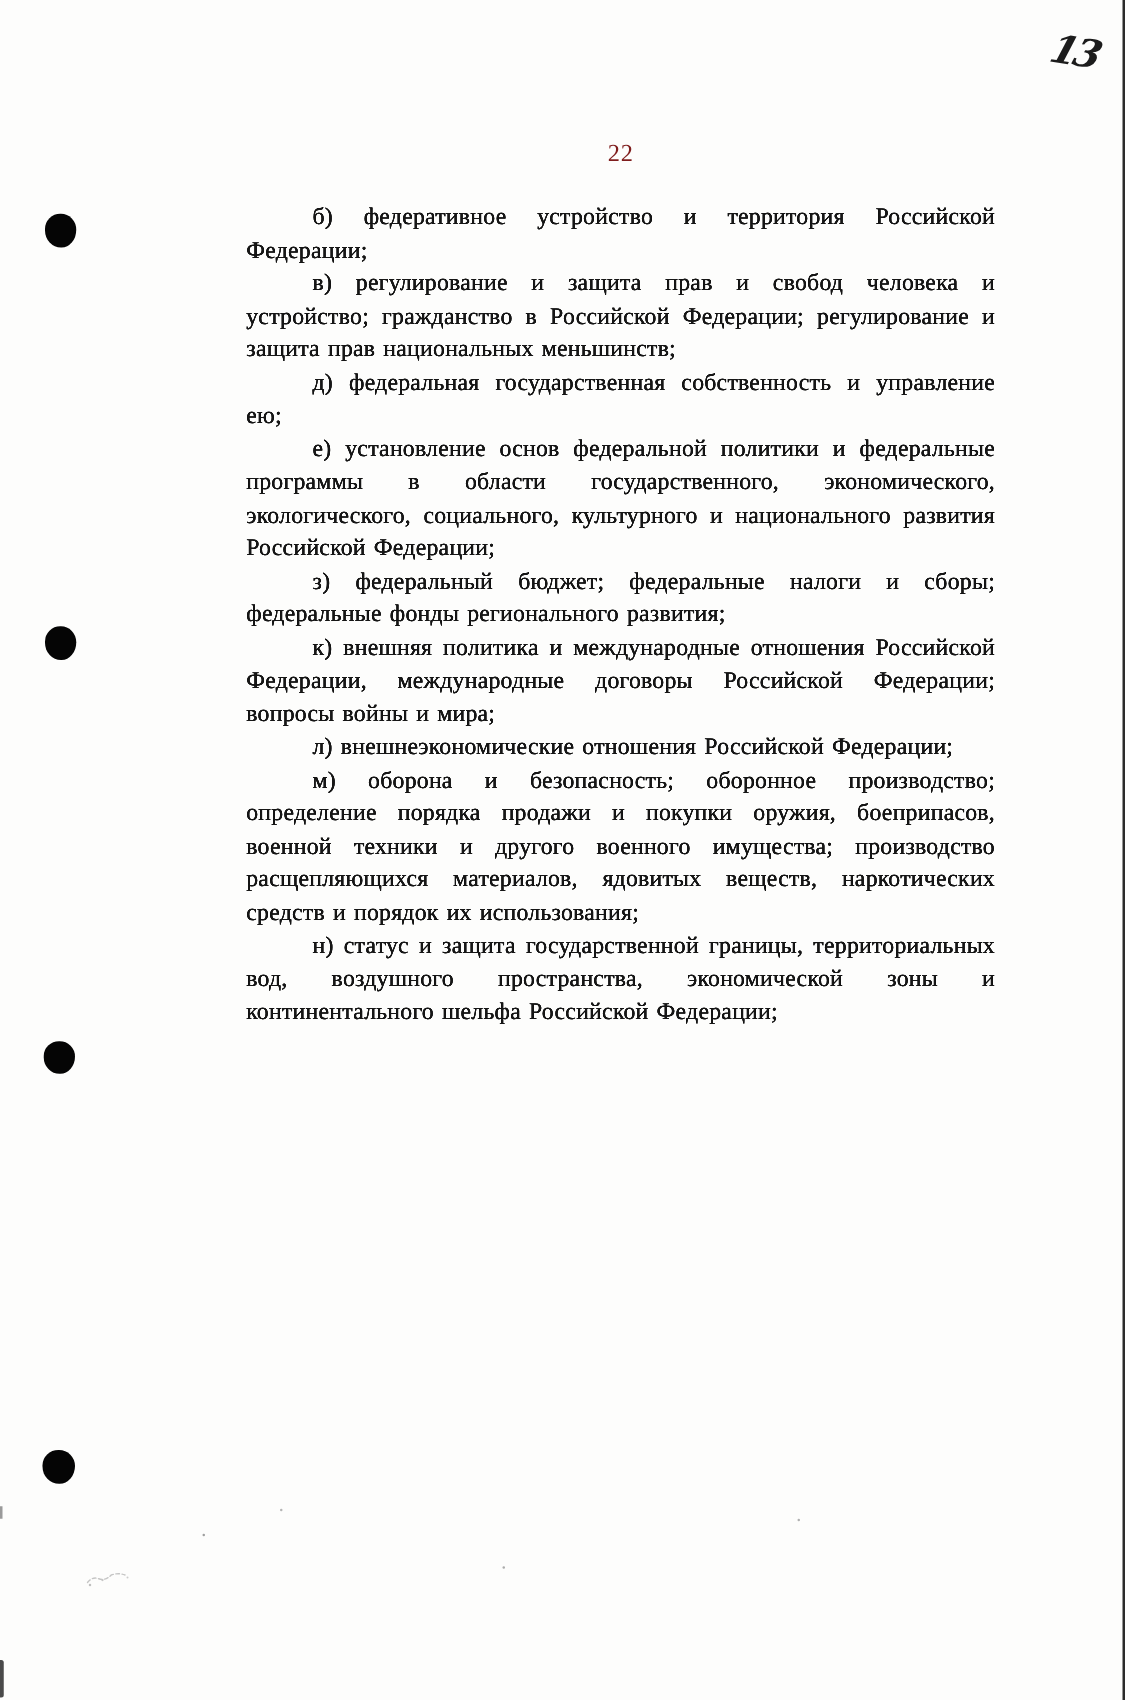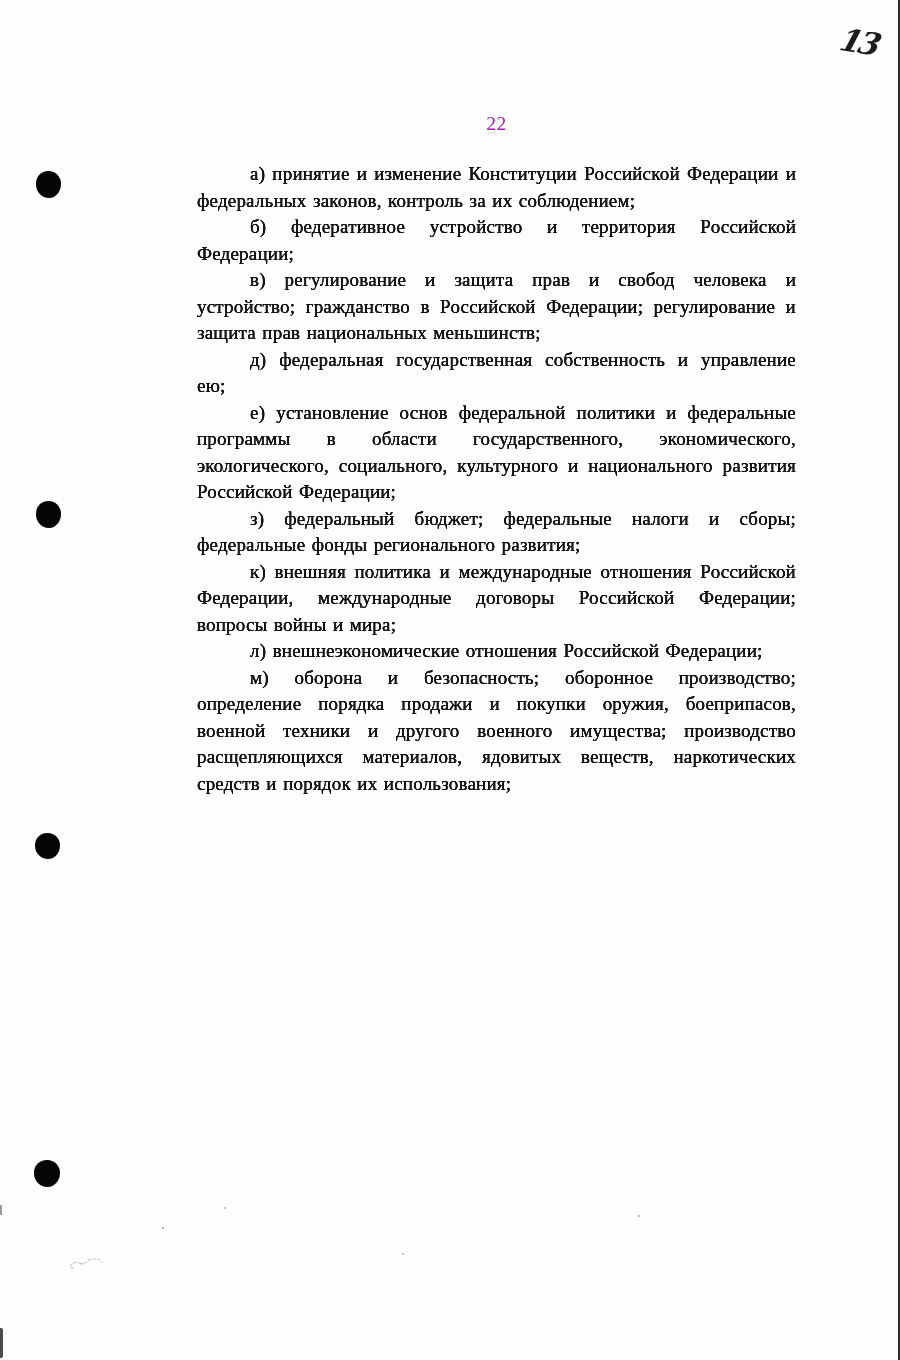--- a/index.html
+++ b/index.html
@@ -33,21 +33,21 @@
 
   
   .page-number {
     position: absolute;
     left: 197px;
     top: 113px;
     width: 599px;
     text-align: center;
     font-size: 19.5px;
     letter-spacing: 0.5px;
-    color: #a21caf;
+    color: #7f1d1d;
   }
 
   
   .doc-text {
     position: absolute;
     left: 197px;
     top: 161px;
     width: 599px;
     font-size: 19px;
     line-height: 26.5px;
@@ -124,29 +124,29 @@
 </head>
 <body>
 
 <div class="page">
 
   <div class="handwritten">13</div>
 
   <div class="page-number">22</div>
 
   <div class="doc-text">
-    <p>а) принятие и изменение Конституции Российской Федерации и федеральных законов, контроль за их соблюдением;</p>
     <p>б) федеративное устройство и территория Российской Федерации;</p>
     <p>в) регулирование и защита прав и свобод человека и устройство; гражданство в Российской Федерации; регулирование и защита прав национальных меньшинств;</p>
     <p>д) федеральная государственная собственность и управление ею;</p>
     <p>е) установление основ федеральной политики и федеральные программы в области государственного, экономического, экологического, социального, культурного и национального развития Российской Федерации;</p>
     <p>з) федеральный бюджет; федеральные налоги и сборы; федеральные фонды регионального развития;</p>
     <p>к) внешняя политика и международные отношения Российской Федерации, международные договоры Российской Федерации; вопросы войны и мира;</p>
     <p>л) внешнеэкономические отношения Российской Федерации;</p>
     <p>м) оборона и безопасность; оборонное производство; определение порядка продажи и покупки оружия, боеприпасов, военной техники и другого военного имущества; производство расщепляющихся материалов, ядовитых веществ, наркотических средств и порядок их использования;</p>
+    <p>н) статус и защита государственной границы, территориальных вод, воздушного пространства, экономической зоны и континентального шельфа Российской Федерации;</p>
   </div>
 
   <div class="hole hole-1"></div>
   <div class="hole hole-2"></div>
   <div class="hole hole-3"></div>
   <div class="hole hole-4"></div>
 
   <svg class="scribble" width="48" height="22" viewBox="0 0 48 22">
     <path d="M2 14 q4 -5 9 -3 t10 -3 q6 -2 11 0" fill="none" stroke="#999" stroke-width="1.1" stroke-linecap="round" stroke-dasharray="3 2"></path>
     <circle cx="4" cy="16" r="1" fill="#8f8f8f"></circle>

